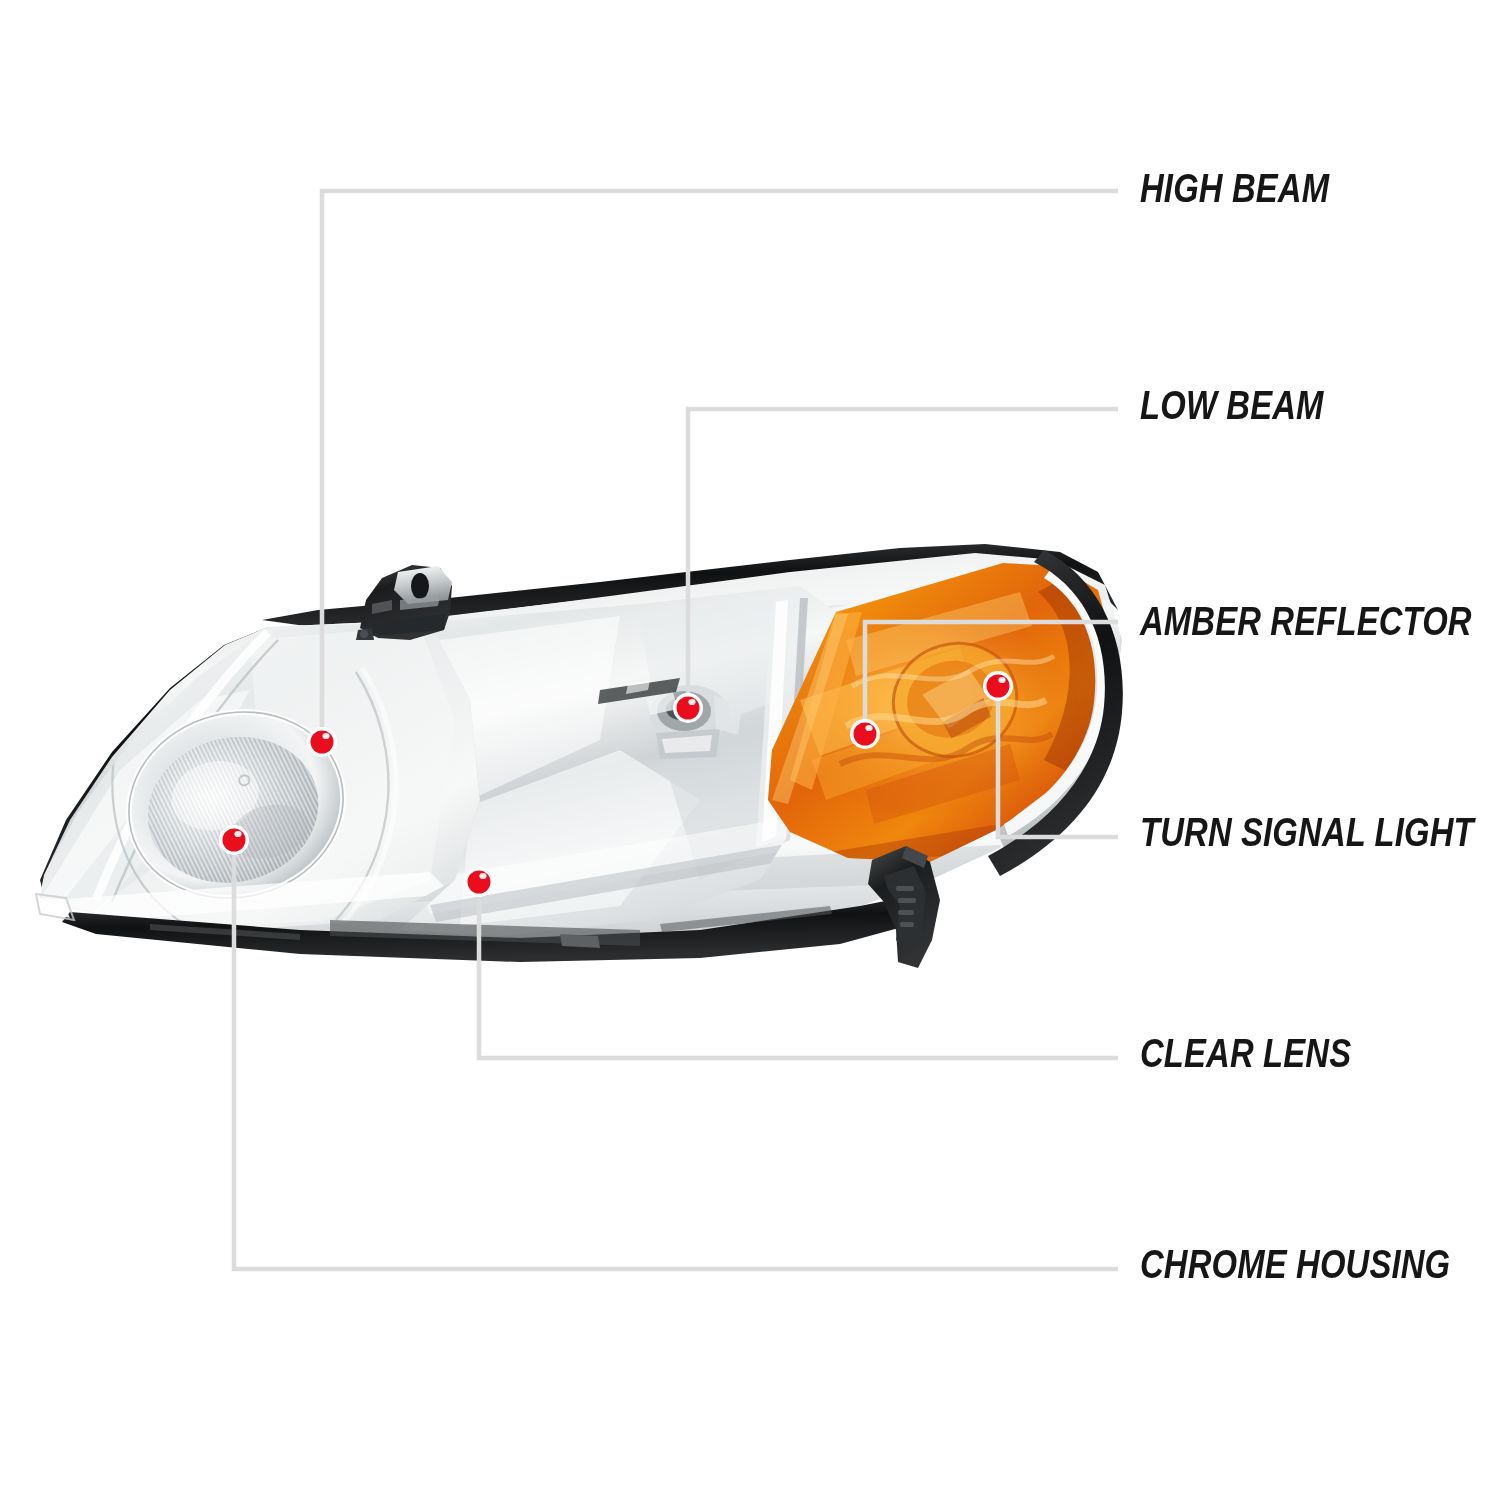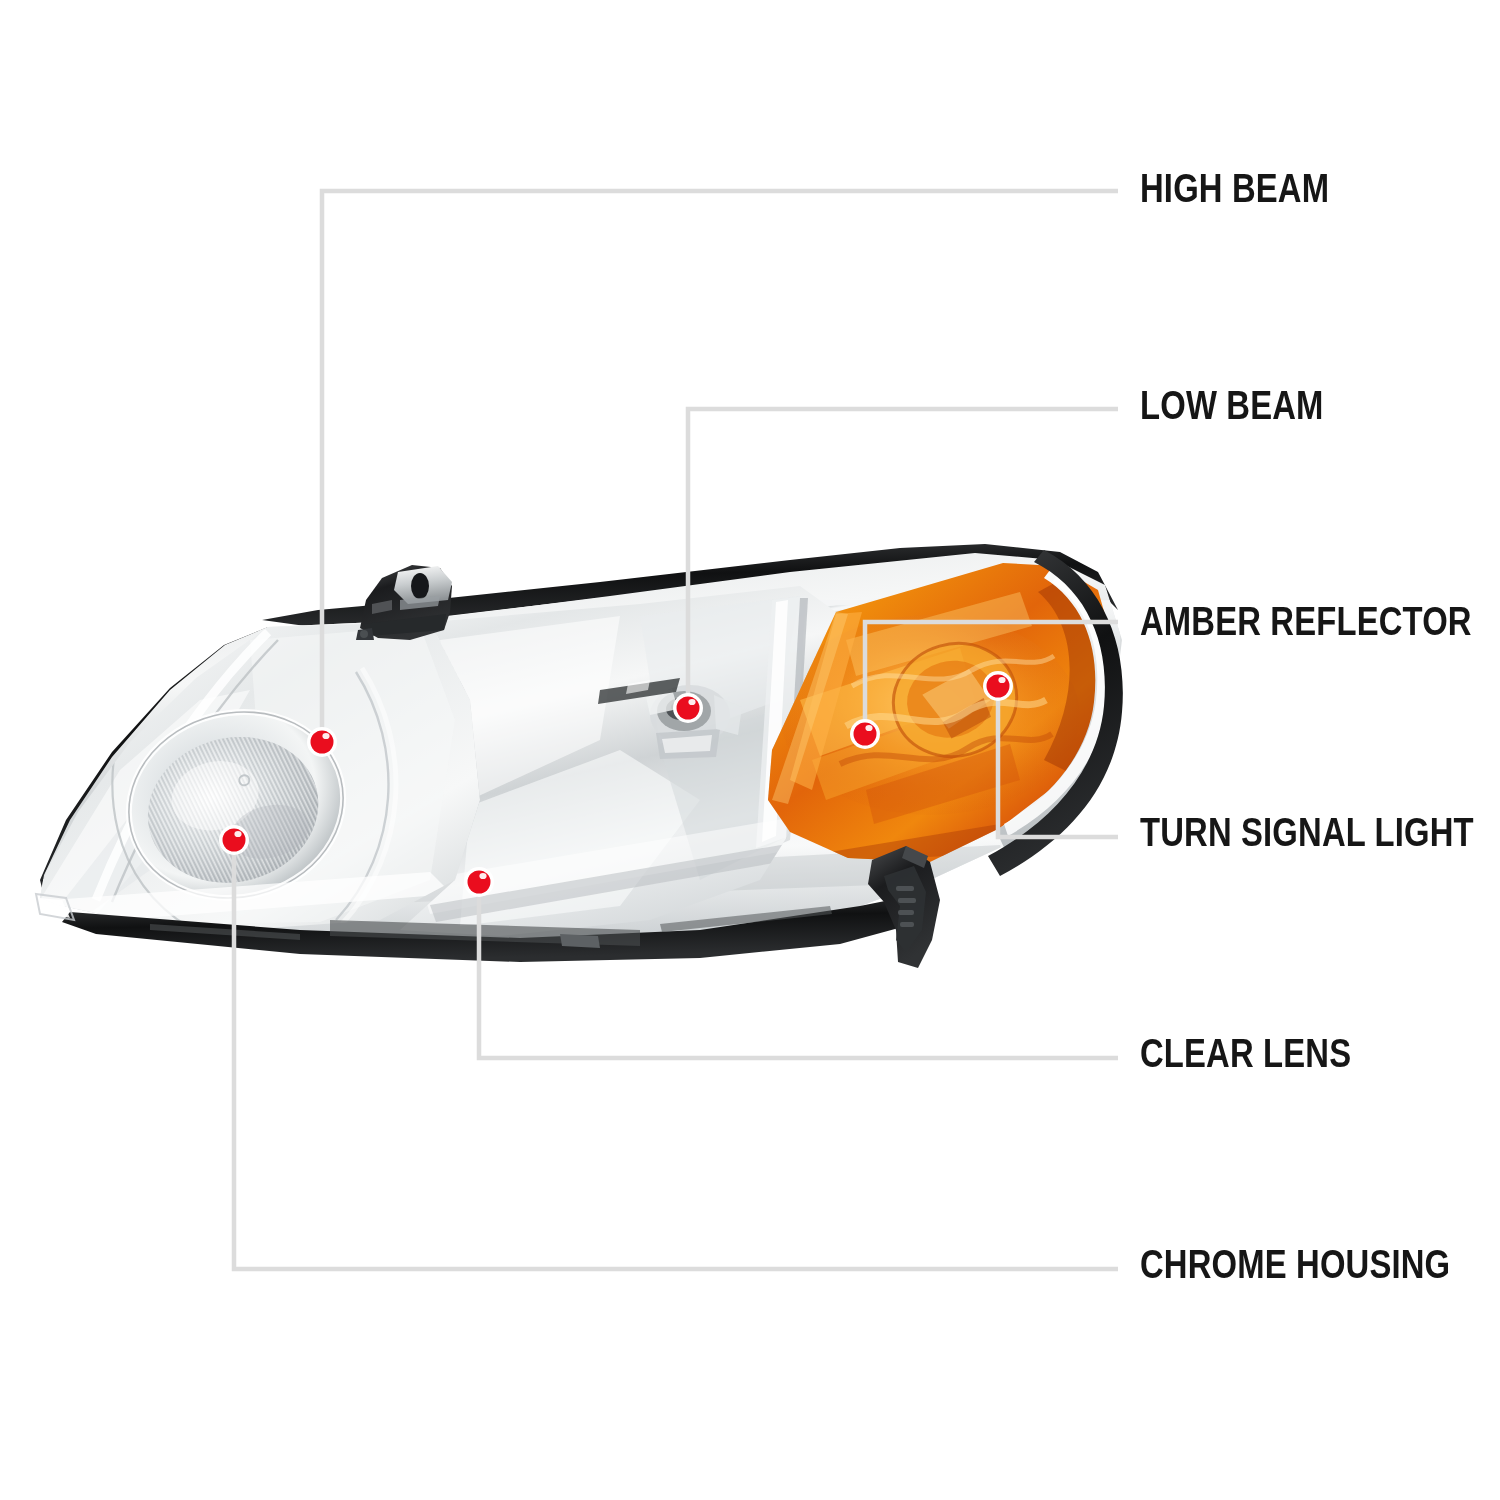--- a/index.html
+++ b/index.html
@@ -14,20 +14,21 @@
     position: relative;
     overflow: hidden;
   }
   #stage {
     position: absolute;
     left: 0;
     top: 0;
     width: 1500px;
     height: 1279px;
     background: #ffffff;
+    font-style: italic;
   }
   .layer {
     position: absolute;
     left: 0;
     top: 0;
     width: 1500px;
     height: 1500px;
   }
   
   .callout-label {

